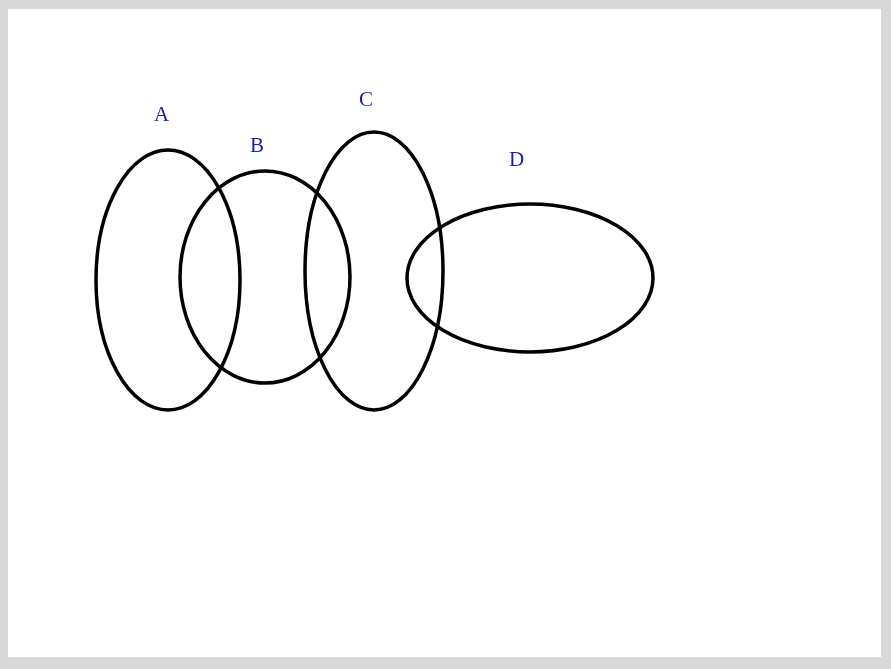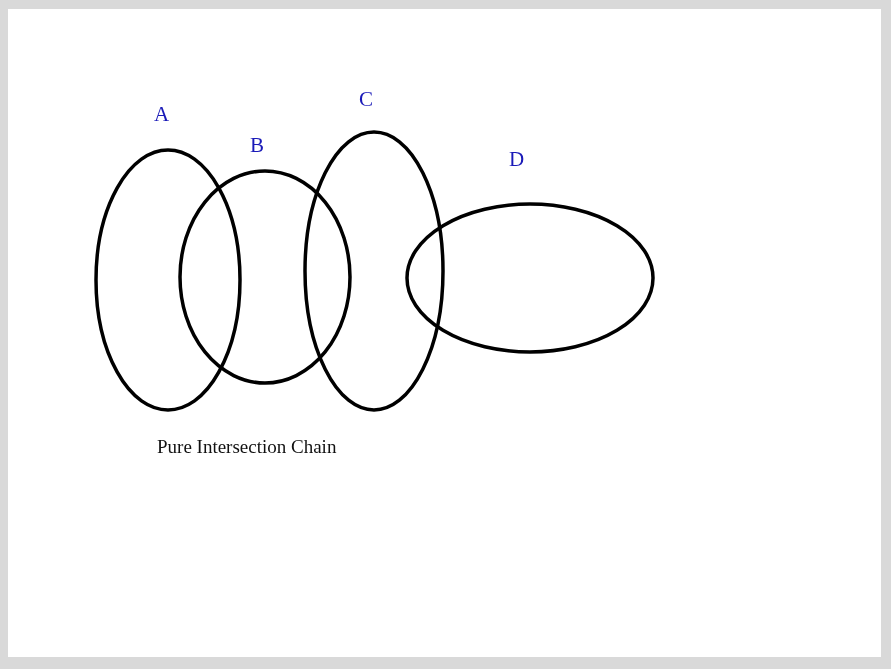--- a/index.html
+++ b/index.html
@@ -67,16 +67,15 @@
       <ellipse cx="257" cy="268" rx="85" ry="106"></ellipse>
       <ellipse cx="366" cy="262" rx="69" ry="139"></ellipse>
       <ellipse cx="522" cy="269" rx="123" ry="74"></ellipse>
     </svg>
 
     <span class="set-label label-a">A</span>
     <span class="set-label label-b">B</span>
     <span class="set-label label-c">C</span>
     <span class="set-label label-d">D</span>
 
-    <div class="caption">Pure Intersection Chain</div>
 
   </div>
 </div>
 
 </body></html>

